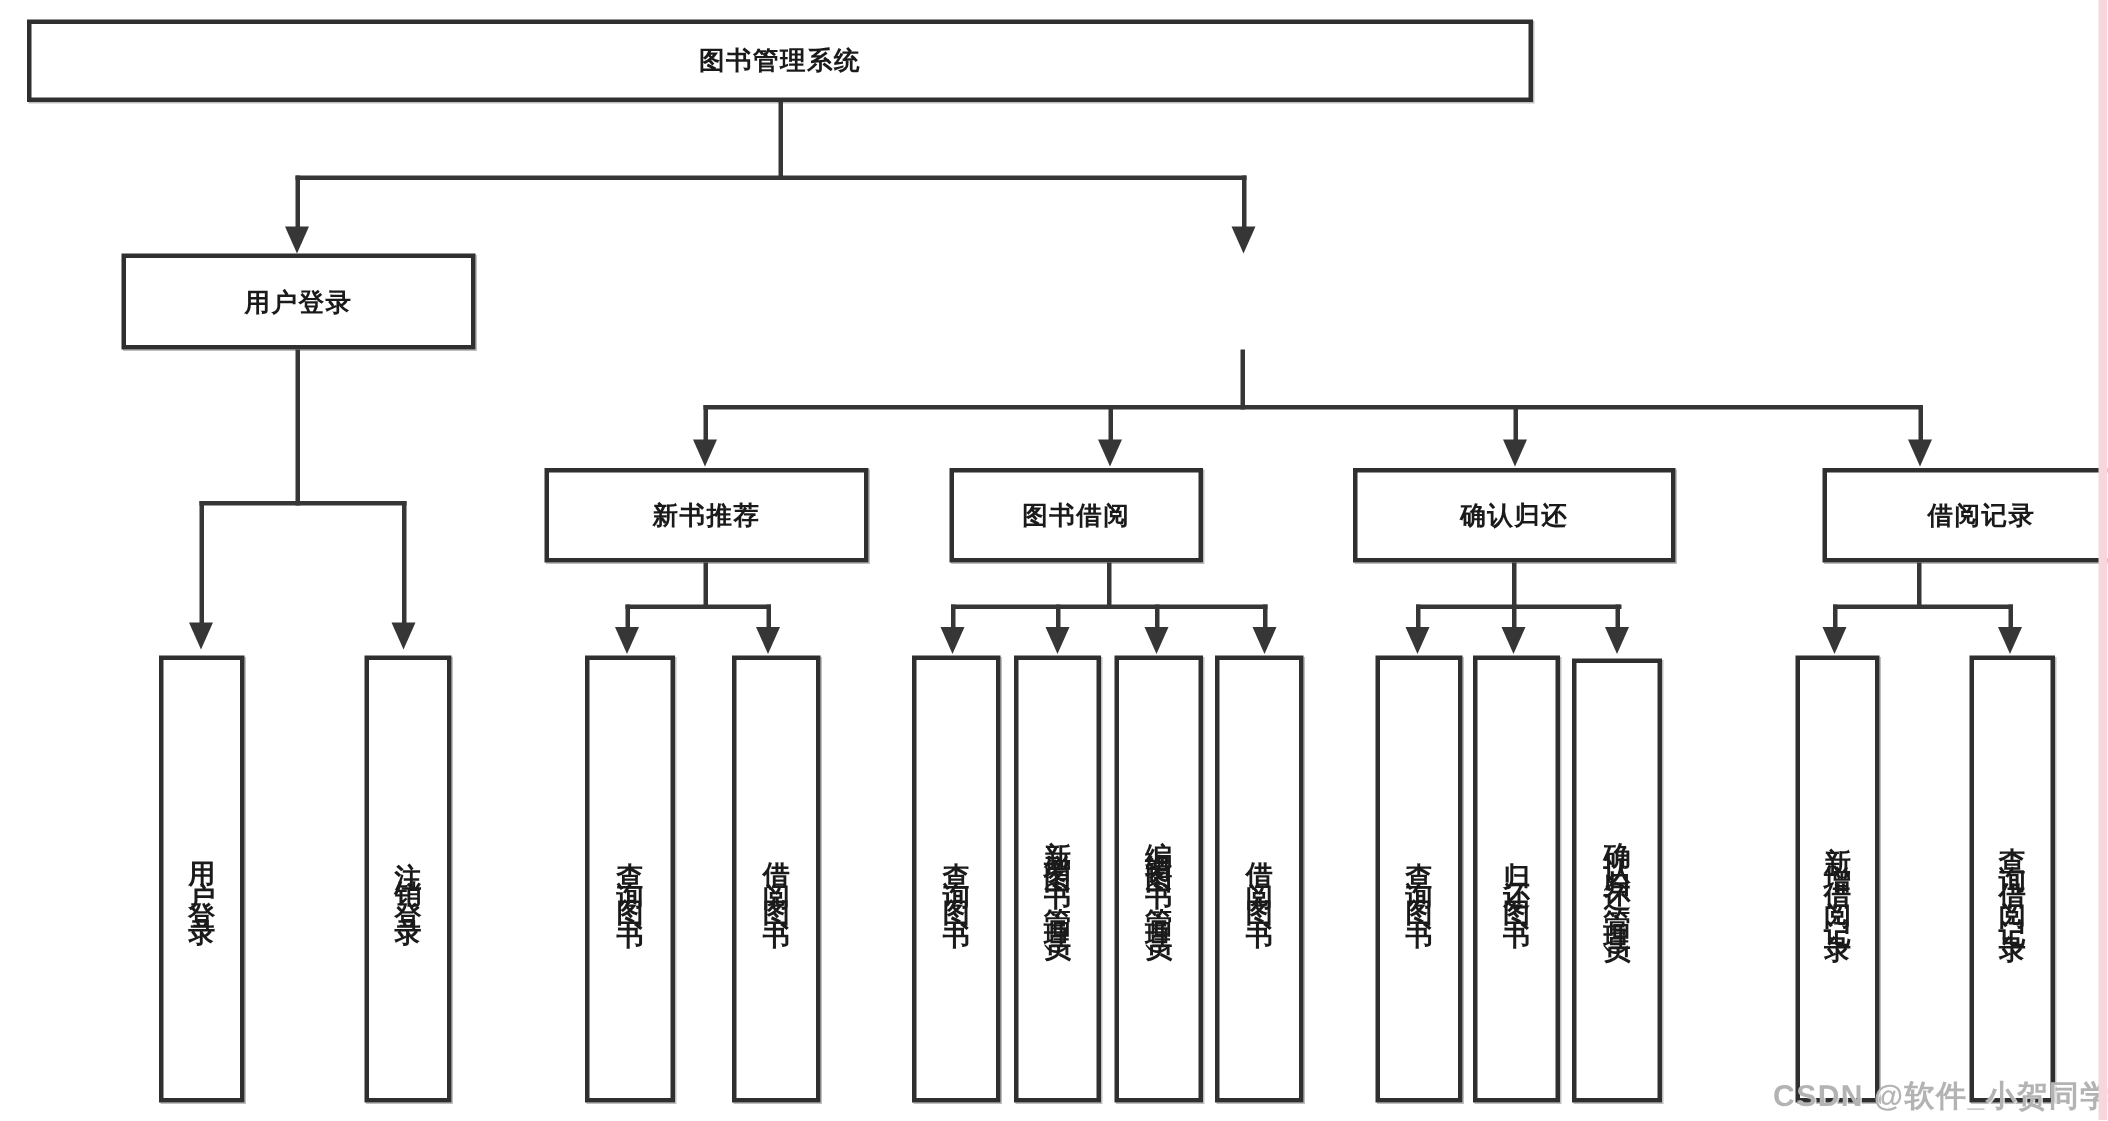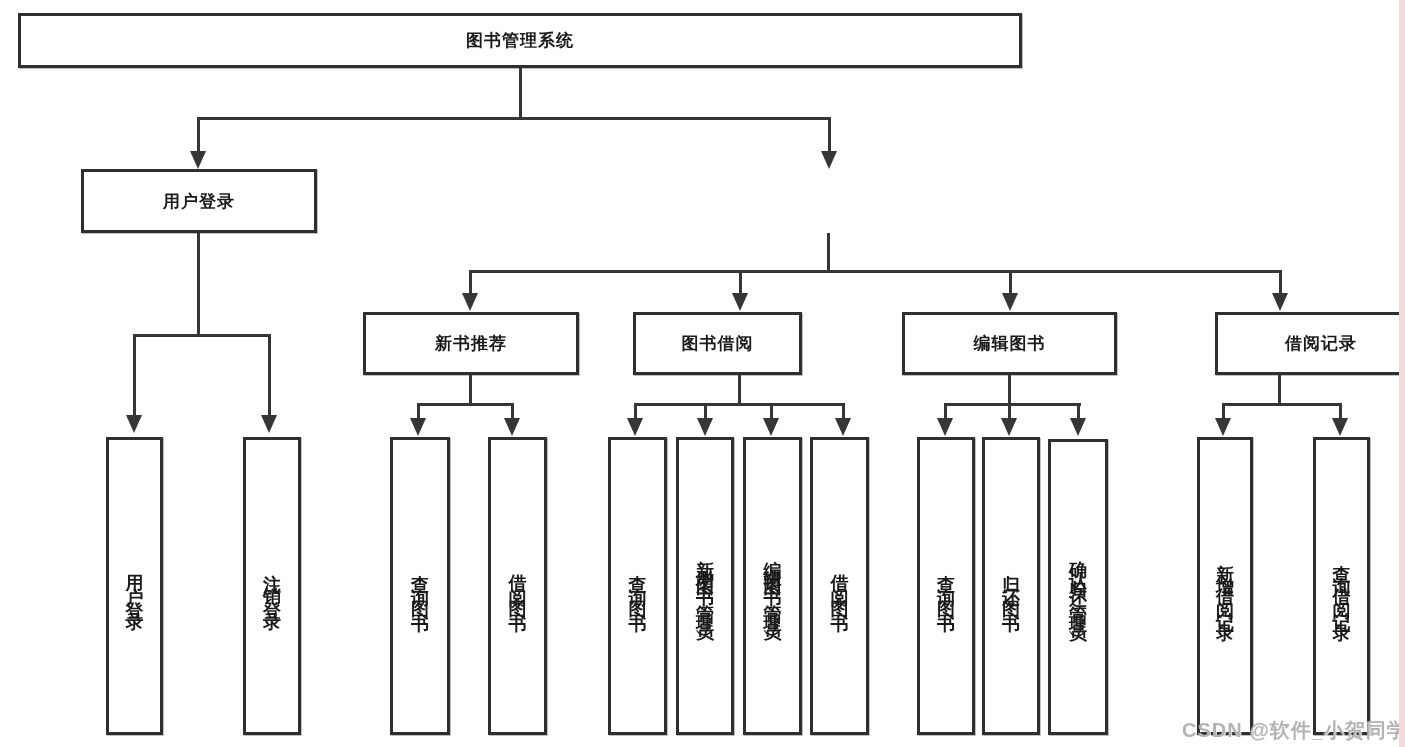--- a/index.html
+++ b/index.html
@@ -74,21 +74,21 @@
   <div class="ln" style="left:739px;top:270px;width:3px;height:25px"></div>
   <div class="ln" style="left:1009px;top:270px;width:3px;height:25px"></div>
   <div class="ln" style="left:1279px;top:270px;width:3px;height:25px"></div>
   <div class="arrow" style="left:462px;top:293px"></div>
   <div class="arrow" style="left:732px;top:293px"></div>
   <div class="arrow" style="left:1002px;top:293px"></div>
   <div class="arrow" style="left:1272px;top:293px"></div>
 
   <div class="hbox" style="left:363px;top:312px;width:216px;height:63px">新书推荐</div>
   <div class="hbox" style="left:633px;top:312px;width:169px;height:63px">图书借阅</div>
-  <div class="hbox" style="left:902px;top:312px;width:215px;height:63px">编辑图书</div>
+  <div class="hbox" style="left:902px;top:312px;width:215px;height:63px">确认归还</div>
   <div class="hbox" style="left:1215px;top:312px;width:212px;height:63px">借阅记录</div>
 
   <div class="ln" style="left:469px;top:375px;width:3px;height:31px"></div>
   <div class="ln" style="left:417px;top:403px;width:97px;height:3px"></div>
   <div class="ln" style="left:417px;top:403px;width:3px;height:17px"></div>
   <div class="ln" style="left:511px;top:403px;width:3px;height:17px"></div>
   <div class="arrow" style="left:410px;top:418px"></div>
   <div class="arrow" style="left:504px;top:418px"></div>
 
   <div class="ln" style="left:738px;top:375px;width:3px;height:31px"></div>

